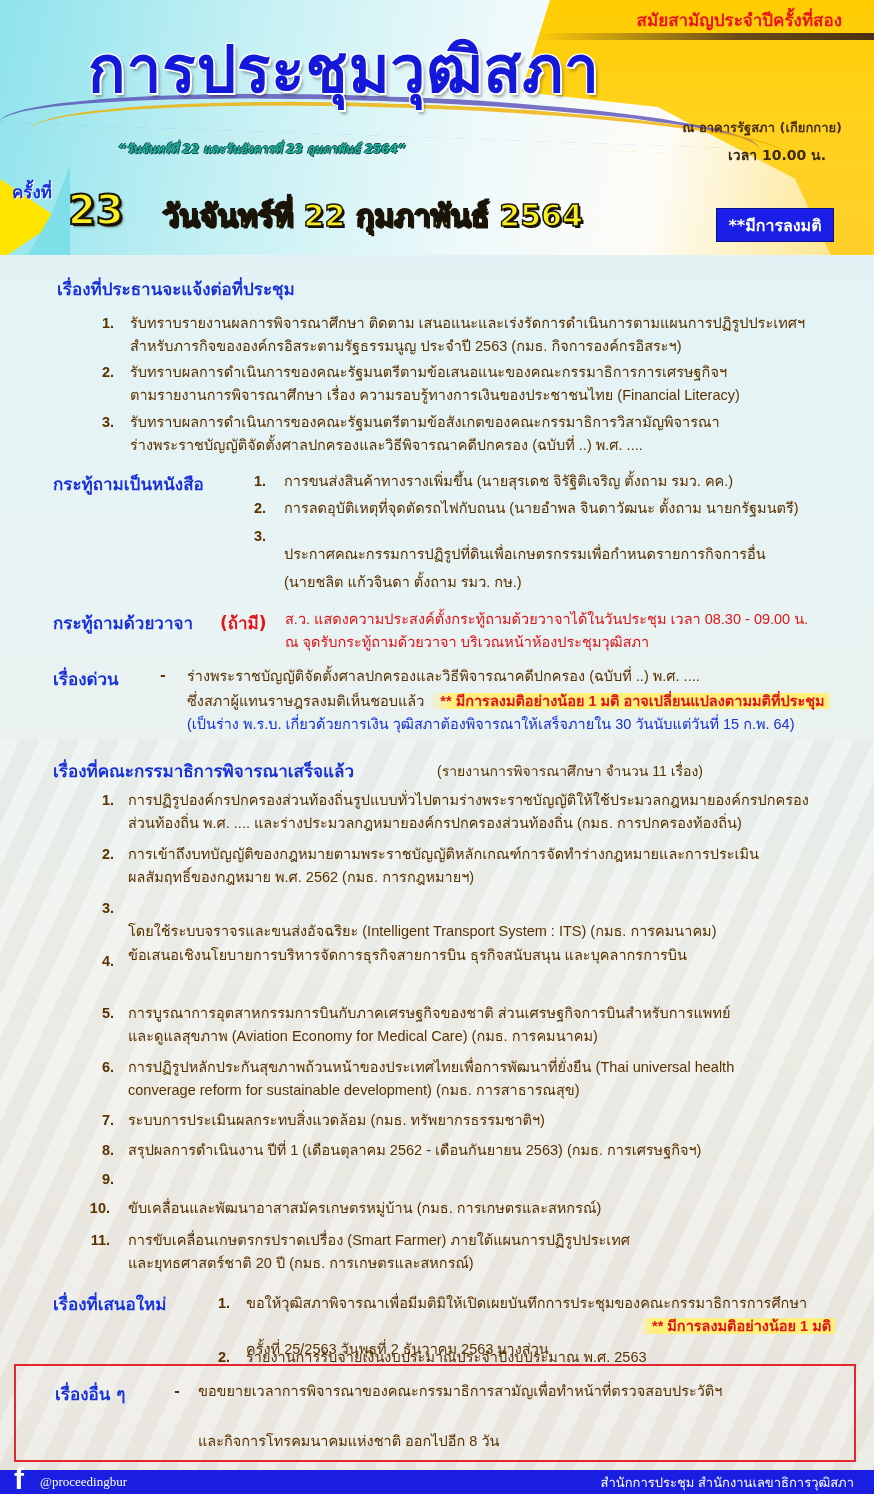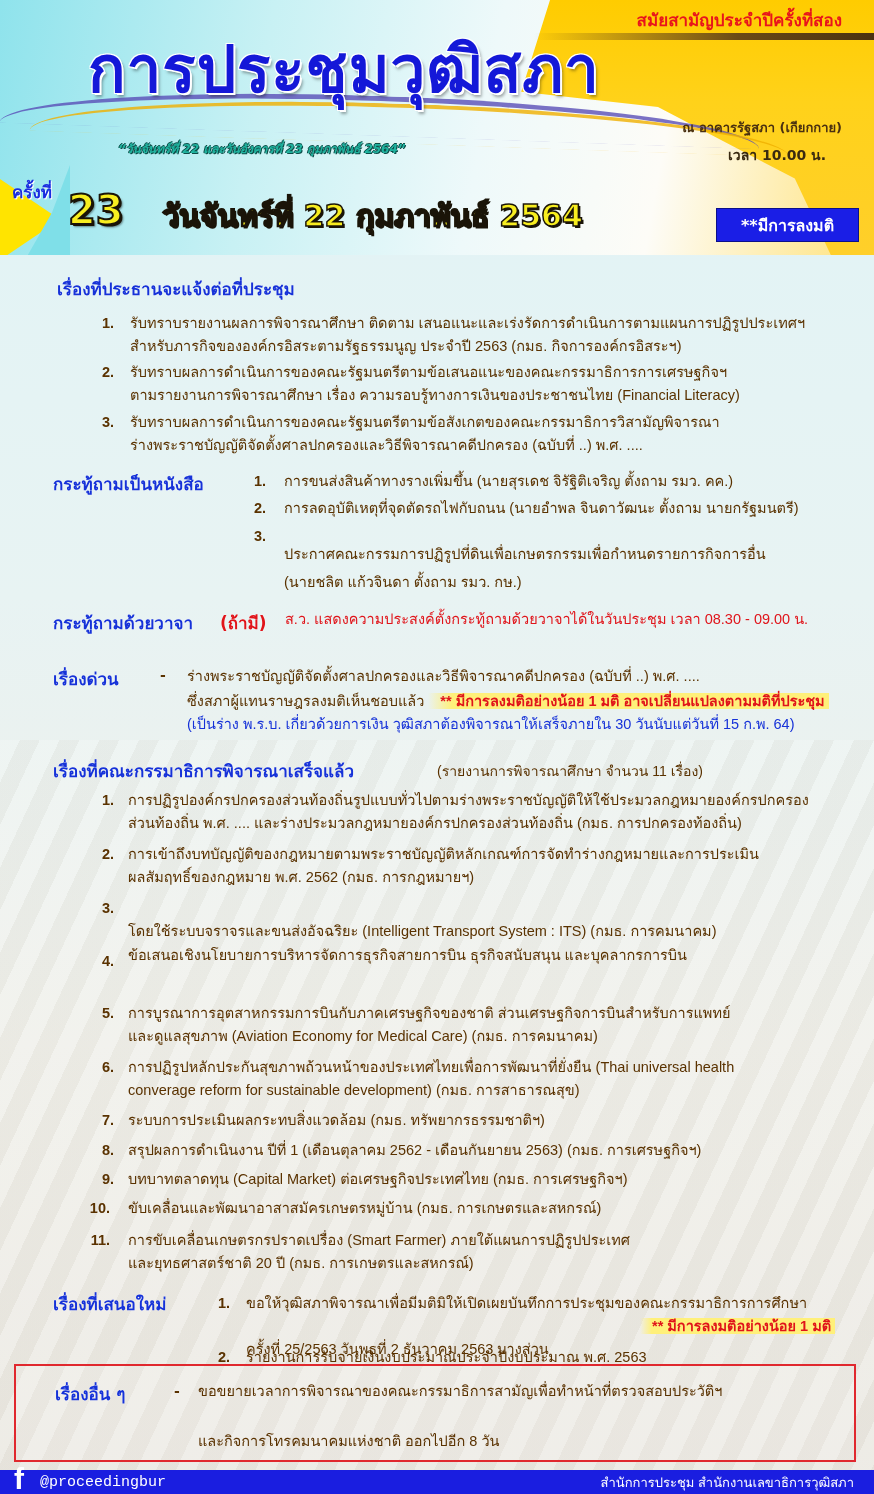--- a/index.html
+++ b/index.html
@@ -99,21 +99,21 @@
       -webkit-text-stroke: 2px #1a1408;
       text-shadow: 2px 2px 0 #1a1408, 3px 3px 2px rgba(0,0,0,0.4);
     }
     .round-date {
       position: absolute; left: 162px; top: 196px;
       font-weight: bold; font-size: 30px; line-height: 40px; color: #f8ee20;
       -webkit-text-stroke: 1.5px #1a1408;
       text-shadow: 2px 2px 0 #1a1408;
     }
     .vote-badge {
-      position: absolute; left: 716px; top: 208px; width: 143px; height: 34px;
+      position: absolute; left: 716px; top: 208px; width: 118px; height: 34px;
       background: #1a1ee6; border: 1px solid #0b0f8a;
       display: flex; align-items: center; justify-content: center;
       color: #ffffff; font-weight: bold; font-size: 16px;
     }
     
     .sec-head {
       position: absolute; font-weight: bold; color: #1632d8; font-size: 17px;
       text-shadow: 0 0 1px #ffffff;
     }
     .item {
@@ -141,21 +141,21 @@
     .footer {
       position: absolute; left: 0; top: 1470px; width: 874px; height: 24px;
       background: #1a1ee0; color: #fff;
       display: flex; align-items: center; justify-content: space-between;
       padding: 0 20px 0 14px;
     }
     .fb-icon {
       font-family: "Liberation Sans", sans-serif; font-weight: bold; font-size: 30px;
       line-height: 24px; margin-top: -6px; color: #fff; width: 18px;
     }
-    .fb-handle { font-family: Liberation Mono, monospace; font-size: 15px; margin-left: 8px; }
+    .fb-handle { font-family: Liberation Serif, serif; font-size: 13px; margin-left: 8px; }
     .footer-left { display: flex; align-items: center; }
     .footer-org { font-family: "Liberation Sans", sans-serif; font-size: 13px; }
   </style>
 </head>
 <body>
 
 <div class="page">
   <div class="bg-stripes"></div>
 
   <div class="header">
@@ -200,20 +200,21 @@
   <div class="num" style="left:242px; top:497px;">2.</div>
   <div class="item" style="left:284px; top:497px;">การลดอุบัติเหตุที่จุดตัดรถไฟกับถนน (นายอำพล  จินดาวัฒนะ ตั้งถาม นายกรัฐมนตรี)</div>
 
   <div class="num" style="left:242px; top:525px;">3.</div>
   <div class="item" style="left:284px; top:543px;">ประกาศคณะกรรมการปฏิรูปที่ดินเพื่อเกษตรกรรมเพื่อกำหนดรายการกิจการอื่น</div>
   <div class="item" style="left:284px; top:571px;">(นายชลิต  แก้วจินดา ตั้งถาม รมว. กษ.)</div>
 
   <div class="sec-head" style="left:53px; top:609px;">กระทู้ถามด้วยวาจา</div>
   <div class="sec-head red" style="left:220px; top:609px;">(ถ้ามี)</div>
   <div class="item red" style="left:285px; top:608px;">ส.ว. แสดงความประสงค์ตั้งกระทู้ถามด้วยวาจาได้ในวันประชุม เวลา 08.30 - 09.00 น.</div>
+  <div class="item red" style="left:285px; top:631px;">ณ จุดรับกระทู้ถามด้วยวาจา บริเวณหน้าห้องประชุมวุฒิสภา</div>
 
   <div class="sec-head" style="left:53px; top:665px;">เรื่องด่วน</div>
   <div class="dash" style="left:160px; top:667px;">-</div>
   <div class="item" style="left:187px; top:665px;">ร่างพระราชบัญญัติจัดตั้งศาลปกครองและวิธีพิจารณาคดีปกครอง (ฉบับที่ ..) พ.ศ. ....</div>
   <div class="item" style="left:187px; top:690px; white-space:nowrap;">
     <span>ซึ่งสภาผู้แทนราษฎรลงมติเห็นชอบแล้ว</span>
     <span class="hl">** มีการลงมติอย่างน้อย 1 มติ อาจเปลี่ยนแปลงตามมติที่ประชุม</span>
   </div>
   <div class="item blue-text" style="left:187px; top:713px;">(เป็นร่าง พ.ร.บ. เกี่ยวด้วยการเงิน วุฒิสภาต้องพิจารณาให้เสร็จภายใน 30 วันนับแต่วันที่ 15 ก.พ. 64)</div>
 
@@ -242,21 +243,20 @@
   <div class="item" style="left:128px; top:1056px;">การปฏิรูปหลักประกันสุขภาพถ้วนหน้าของประเทศไทยเพื่อการพัฒนาที่ยั่งยืน (Thai universal health</div>
   <div class="item" style="left:128px; top:1079px;">converage reform for sustainable development) (กมธ. การสาธารณสุข)</div>
 
   <div class="num" style="left:90px; top:1109px;">7.</div>
   <div class="item" style="left:128px; top:1109px;">ระบบการประเมินผลกระทบสิ่งแวดล้อม (กมธ. ทรัพยากรธรรมชาติฯ)</div>
 
   <div class="num" style="left:90px; top:1139px;">8.</div>
   <div class="item" style="left:128px; top:1139px;">สรุปผลการดำเนินงาน ปีที่ 1 (เดือนตุลาคม 2562 - เดือนกันยายน 2563) (กมธ. การเศรษฐกิจฯ)</div>
 
   <div class="num" style="left:90px; top:1168px;">9.</div>
-  <div class="item" style="left:128px; top:1168px;">บทบาทตลาดทุน (Capital Market) ต่อเศรษฐกิจประเทศไทย (กมธ. การเศรษฐกิจฯ)</div>
 
   <div class="num" style="left:86px; top:1197px;">10.</div>
   <div class="item" style="left:128px; top:1197px;">ขับเคลื่อนและพัฒนาอาสาสมัครเกษตรหมู่บ้าน (กมธ. การเกษตรและสหกรณ์)</div>
 
   <div class="num" style="left:86px; top:1229px;">11.</div>
   <div class="item" style="left:128px; top:1229px;">การขับเคลื่อนเกษตรกรปราดเปรื่อง (Smart Farmer) ภายใต้แผนการปฏิรูปประเทศ</div>
   <div class="item" style="left:128px; top:1252px;">และยุทธศาสตร์ชาติ 20 ปี (กมธ. การเกษตรและสหกรณ์)</div>
 
   <div class="sec-head" style="left:53px; top:1290px;">เรื่องที่เสนอใหม่</div>
 

